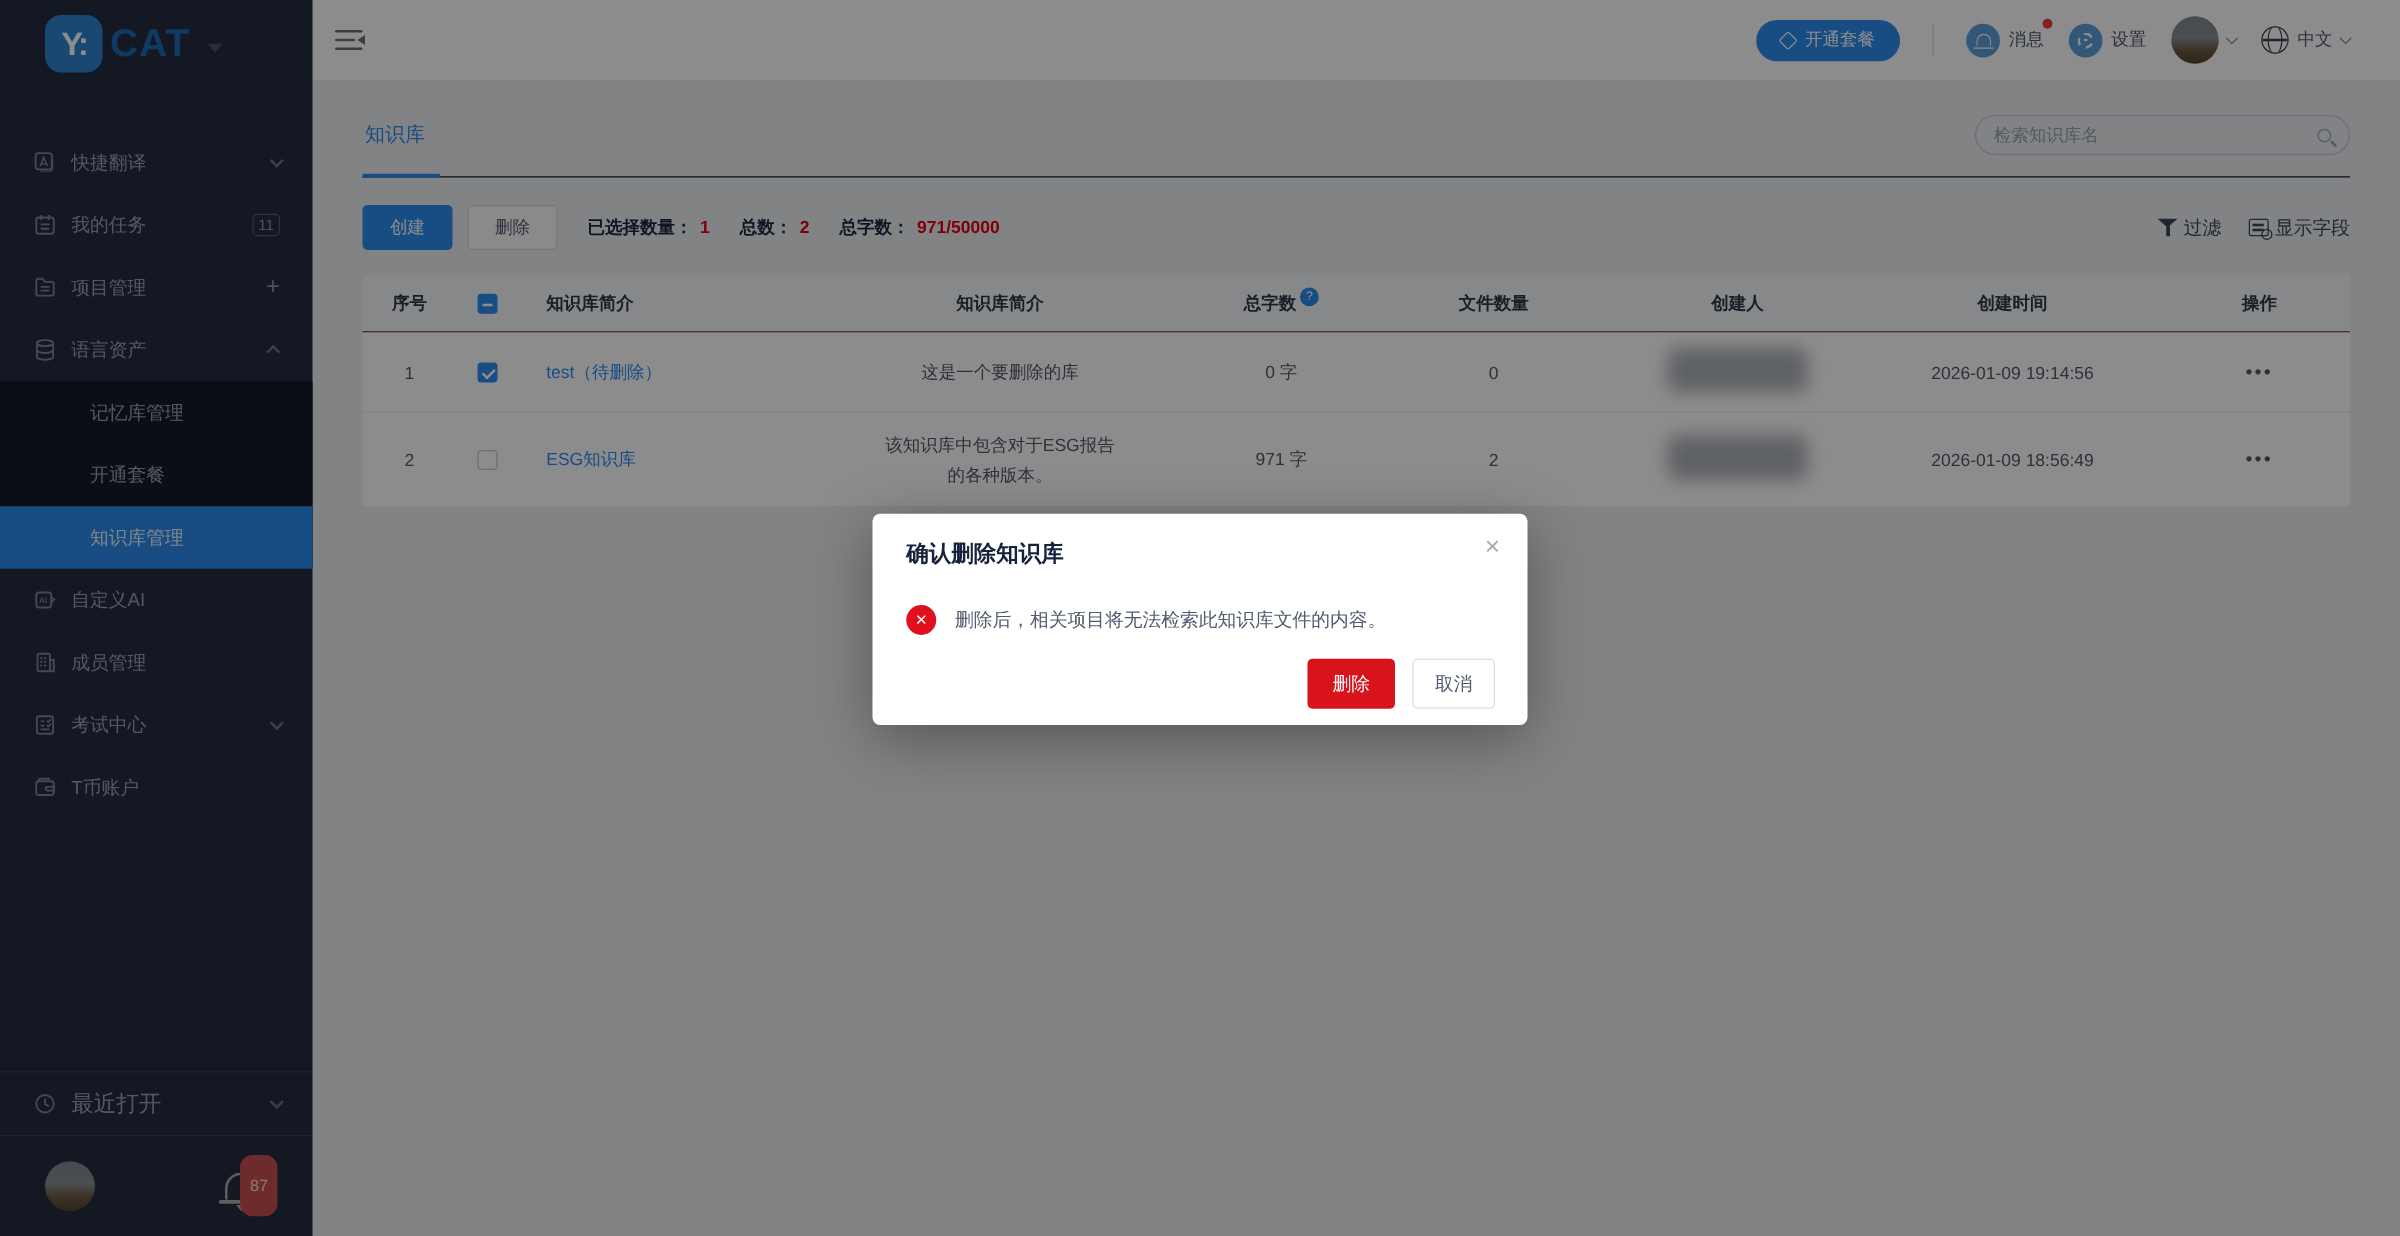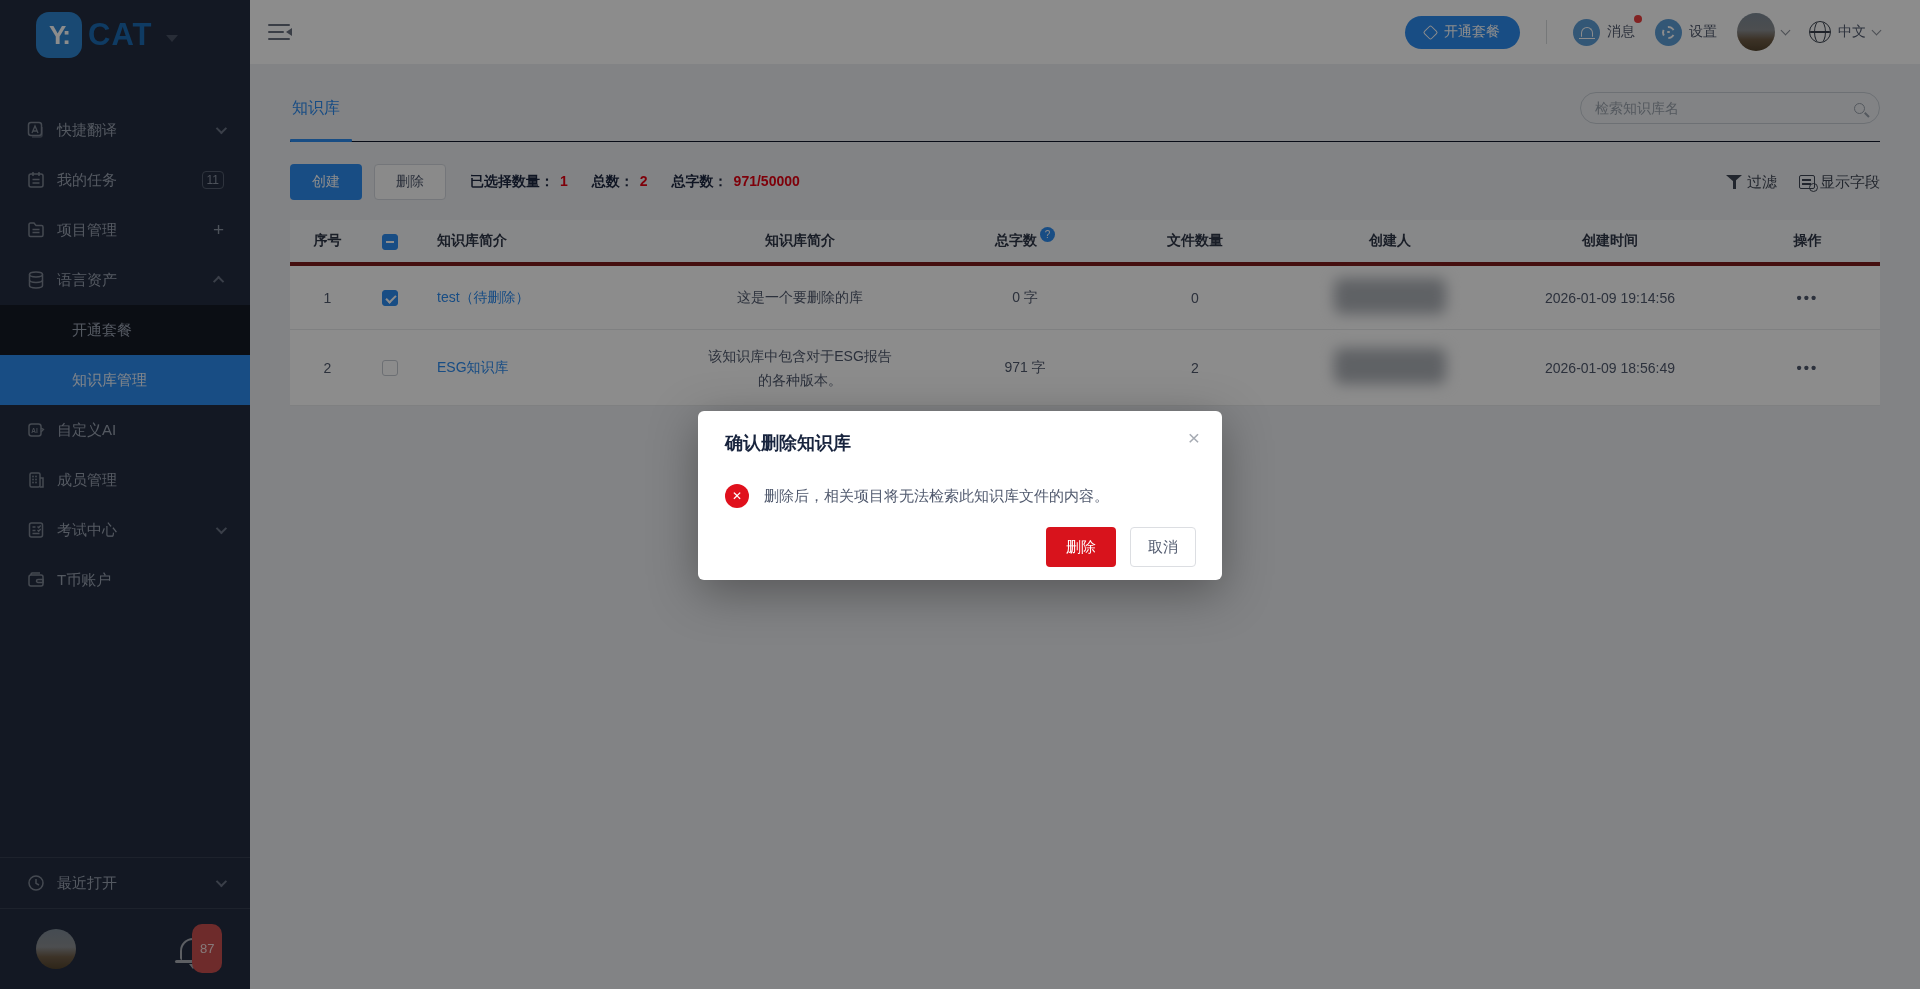--- a/index.html
+++ b/index.html
@@ -21,21 +21,21 @@
   .num-badge { border:1px solid #555e70; color:#8d95a5; border-radius:4px; font-size:12px; padding:1px 4px; line-height:14px; }
   .plus { font-size:19px; color:#8d95a5; line-height:18px; }
   .chev { width:8px; height:8px; border-right:2px solid #6b7385; border-bottom:2px solid #6b7385; display:inline-block; }
   .chev.down { transform:rotate(45deg) translateY(-2px); }
   .chev.up { transform:rotate(-135deg) translateY(-2px); }
   .submenu { background:#141a26; }
   .submenu-item { height:50px; display:flex; align-items:center; padding-left:72px; color:#9aa2b1; font-size:15px; cursor:pointer; }
   .submenu-item.active { background:#2d8cf0; color:#e8f1fb; }
   .side-spacer { flex:1; }
   .side-divider { height:1px; background:rgba(255,255,255,0.09); }
-  .recent-row { height:50px; display:flex; align-items:center; padding:0 26px; color:#9aa2b1; font-size:15px; cursor:pointer; }
+  .recent-row { height:50px; display:flex; align-items:center; padding:0 26px; color:#9aa2b1; font-size:18px; cursor:pointer; }
   .recent-row .mi-label { margin-left:11px; }
   .bottom-bar { height:80px; display:flex; align-items:center; justify-content:space-between; padding:0 44px 0 36px; }
   .avatar { border-radius:50%; background:linear-gradient(180deg,#7e8a96 0%,#8b8e92 45%,#6e5c47 70%,#54452f 100%); }
   .avatar.small { width:40px; height:40px; }
   .bell-wrap { position:relative; cursor:pointer; }
   .bell { width:26px; height:22px; border:2px solid #a9adb5; border-bottom:none; border-radius:13px 13px 2px 2px; position:relative; }
   .bell:after { content:""; position:absolute; left:-7px; right:-7px; bottom:-3px; height:3px; background:#a9adb5; border-radius:2px; }
   .bell:before { content:""; position:absolute; left:50%; bottom:-9px; transform:translateX(-50%); border-left:4px solid transparent; border-right:4px solid transparent; border-top:5px solid #a9adb5; }
   .bell-badge { position:absolute; top:-14px; left:12px; background:#c94f4f; color:#f4dcdc; border-radius:10px; font-size:13px; padding:17px 8px; line-height:15px; }
 
@@ -81,21 +81,21 @@
   .btn-primary { background:#2d8cf0; color:#fff; border:none; padding:0 22px; }
   .btn-default { background:#fbfbfc; color:#515a6e; border:1px solid #d4d8de; padding:0 21px; margin-left:12px; }
   .stat { margin-left:24px; color:#1d2740; font-weight:600; font-size:14px; }
   .stat .val { color:#e60012; font-weight:600; margin-left:6px; }
   .toolbar-right { margin-left:auto; display:flex; align-items:center; gap:22px; color:#3f4654; font-size:15px; }
   .tool-link { display:flex; align-items:center; gap:5px; cursor:pointer; }
 
   
   .table { margin-top:20px; }
   .tr { display:grid; grid-template-columns:75px 50px 230px 310px 140px 200px 190px 250px 145px; align-items:center; }
-  .thead { background:#f6f7f9; height:46px; color:#2f3748; font-weight:700; border-bottom:4px solid #7f1d1d; }
+  .thead { background:#f6f7f9; height:46px; color:#2f3748; font-weight:700; border-bottom:1px solid #7f1d1d; }
   .row { background:#fff; border-bottom:1px solid #e8eaec; }
   .row.r1 { height:64px; }
   .row.r2 { height:76px; }
   .td { text-align:center; }
   .td.left { text-align:left; padding-left:22px; }
   .link { color:#2d8cf0; cursor:pointer; }
   .intro { display:inline-block; max-width:190px; line-height:24px; }
   .qmark { display:inline-flex; width:15px; height:15px; border-radius:50%; background:#2d8cf0; color:#fff; font-size:10px; align-items:center; justify-content:center; position:relative; top:-7px; margin-left:3px; font-weight:400; cursor:pointer; }
   .cb { width:16px; height:16px; border:1px solid #c5cad2; border-radius:3px; background:#fff; display:inline-block; position:relative; cursor:pointer; vertical-align:middle; }
   .cb.checked { background:#2d8cf0; border-color:#2d8cf0; }
@@ -170,20 +170,23 @@
             <ellipse cx="10" cy="4.5" rx="6.5" ry="2.4"></ellipse>
             <path d="M3.5 4.5v11c0 1.3 2.9 2.4 6.5 2.4s6.5-1.1 6.5-2.4v-11"></path>
             <path d="M3.5 10c0 1.3 2.9 2.4 6.5 2.4s6.5-1.1 6.5-2.4"></path>
           </svg>
         <span class="mi-label">语言资产</span>
         <span class="mi-right chev up"></span>
       </div>
 
       <div class="submenu">
         <div class="submenu-item">
+            <span>记忆库管理</span>
+          </div>
+        <div class="submenu-item">
             <span>开通套餐</span>
           </div>
         <div class="submenu-item active">
             <span>知识库管理</span>
           </div>
       </div>
 
       <div class="menu-item">
         <svg class="mi-icon sideicon" viewBox="0 0 20 20">
             <rect x="3" y="4" width="12" height="12" rx="2.5"></rect>

